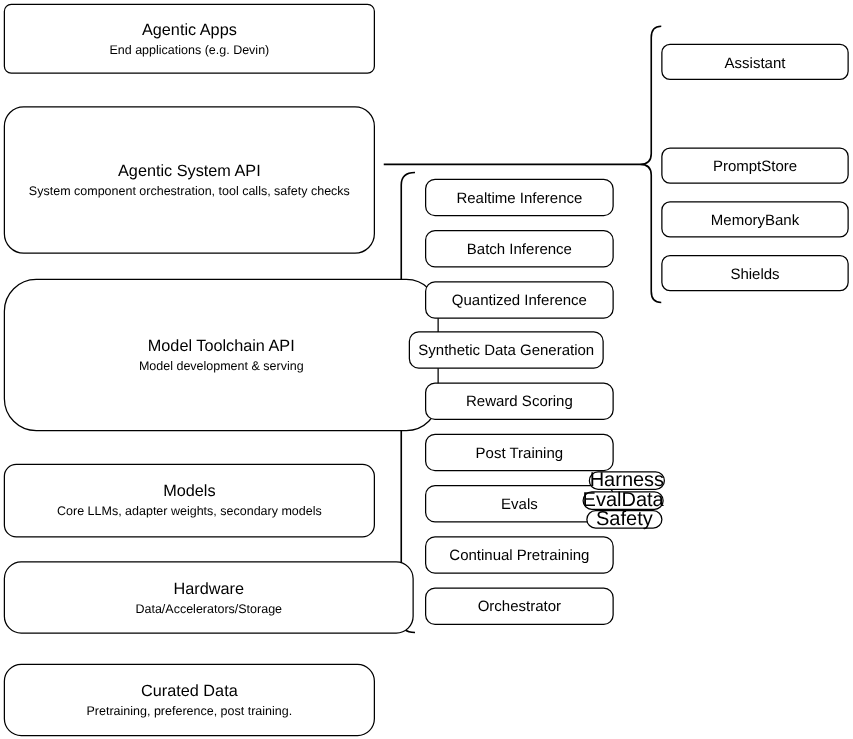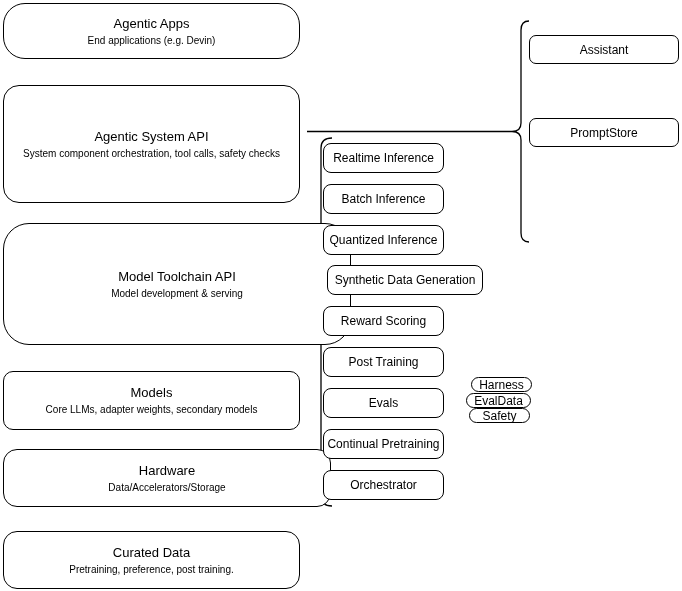--- a/index.html
+++ b/index.html
@@ -36,59 +36,59 @@
   .layer-box .title {
     font-size: 13px;
     line-height: 15px;
   }
   .layer-box .subtitle {
     font-size: 10px;
     line-height: 12px;
     margin-top: 4px;
   }
   .service-box {
-    left: 323px;
-    width: 121px;
+    left: 340px;
+    width: 151px;
     height: 30px;
     border-radius: 8px;
     font-size: 12px;
   }
   .component-box {
     left: 529px;
     width: 150px;
     height: 29px;
     border-radius: 7px;
     font-size: 12px;
   }
   .tag-oval {
     position: absolute;
     box-sizing: border-box;
     background: #ffffff;
     border: 1px solid #000000;
     border-radius: 999px;
     display: flex;
     align-items: center;
     justify-content: center;
-    font-size: 12px;
+    font-size: 16px;
     z-index: 5;
   }
   .txt { display: block; }
 </style>
 </head>
 <body>
 
 <div class="canvas">
 
   <svg class="wires" viewBox="0 0 682 591" fill="none" stroke="#000000" stroke-width="1.3">
     <path d="M307,131.5 L512,131.5"></path>
     <path d="M529,21 Q521,21 521,30 L521,123 Q521,131.5 512,131.5 Q521,131.5 521,140 L521,233 Q521,242 529,242"></path>
     <path d="M332,138 Q321,138 321,148 L321,315 Q321,324.5 311,324.5 Q321,324.5 321,334 L321,496 Q321,506 332,506"></path>
   </svg>
 
-  <div class="node layer-box" style="left:3px; top:3px; width:297px; height:56px; border-radius:22px;">
+  <div class="node layer-box" style="left:3px; top:3px; width:297px; height:56px; border-radius:6px;">
     <span class="txt title">Agentic Apps</span>
     <span class="txt subtitle">End applications (e.g. Devin)</span>
   </div>
 
   <div class="node layer-box" style="left:3px; top:85px; width:297px; height:118px; border-radius:16px;justify-content:center;">
     <span class="txt title">Agentic System API</span>
     <span class="txt subtitle">System component orchestration, tool calls, safety checks</span>
   </div>
 
   <div class="node layer-box" style="left:3px; top:223px; width:348px; height:122px; border-radius:26px;">
@@ -148,14 +148,20 @@
   <div class="tag-oval" style="left:469px; top:408px; width:61px; height:15px;">
     <span class="txt">Safety</span>
   </div>
 
   <div class="node component-box" style="top:35px;">
     <span class="txt">Assistant</span>
   </div>
   <div class="node component-box" style="top:118px;">
     <span class="txt">PromptStore</span>
   </div>
+  <div class="node component-box" style="top:161px;">
+    <span class="txt">MemoryBank</span>
+  </div>
+  <div class="node component-box" style="top:204px;">
+    <span class="txt">Shields</span>
+  </div>
 
 </div>
 
 </body></html>

